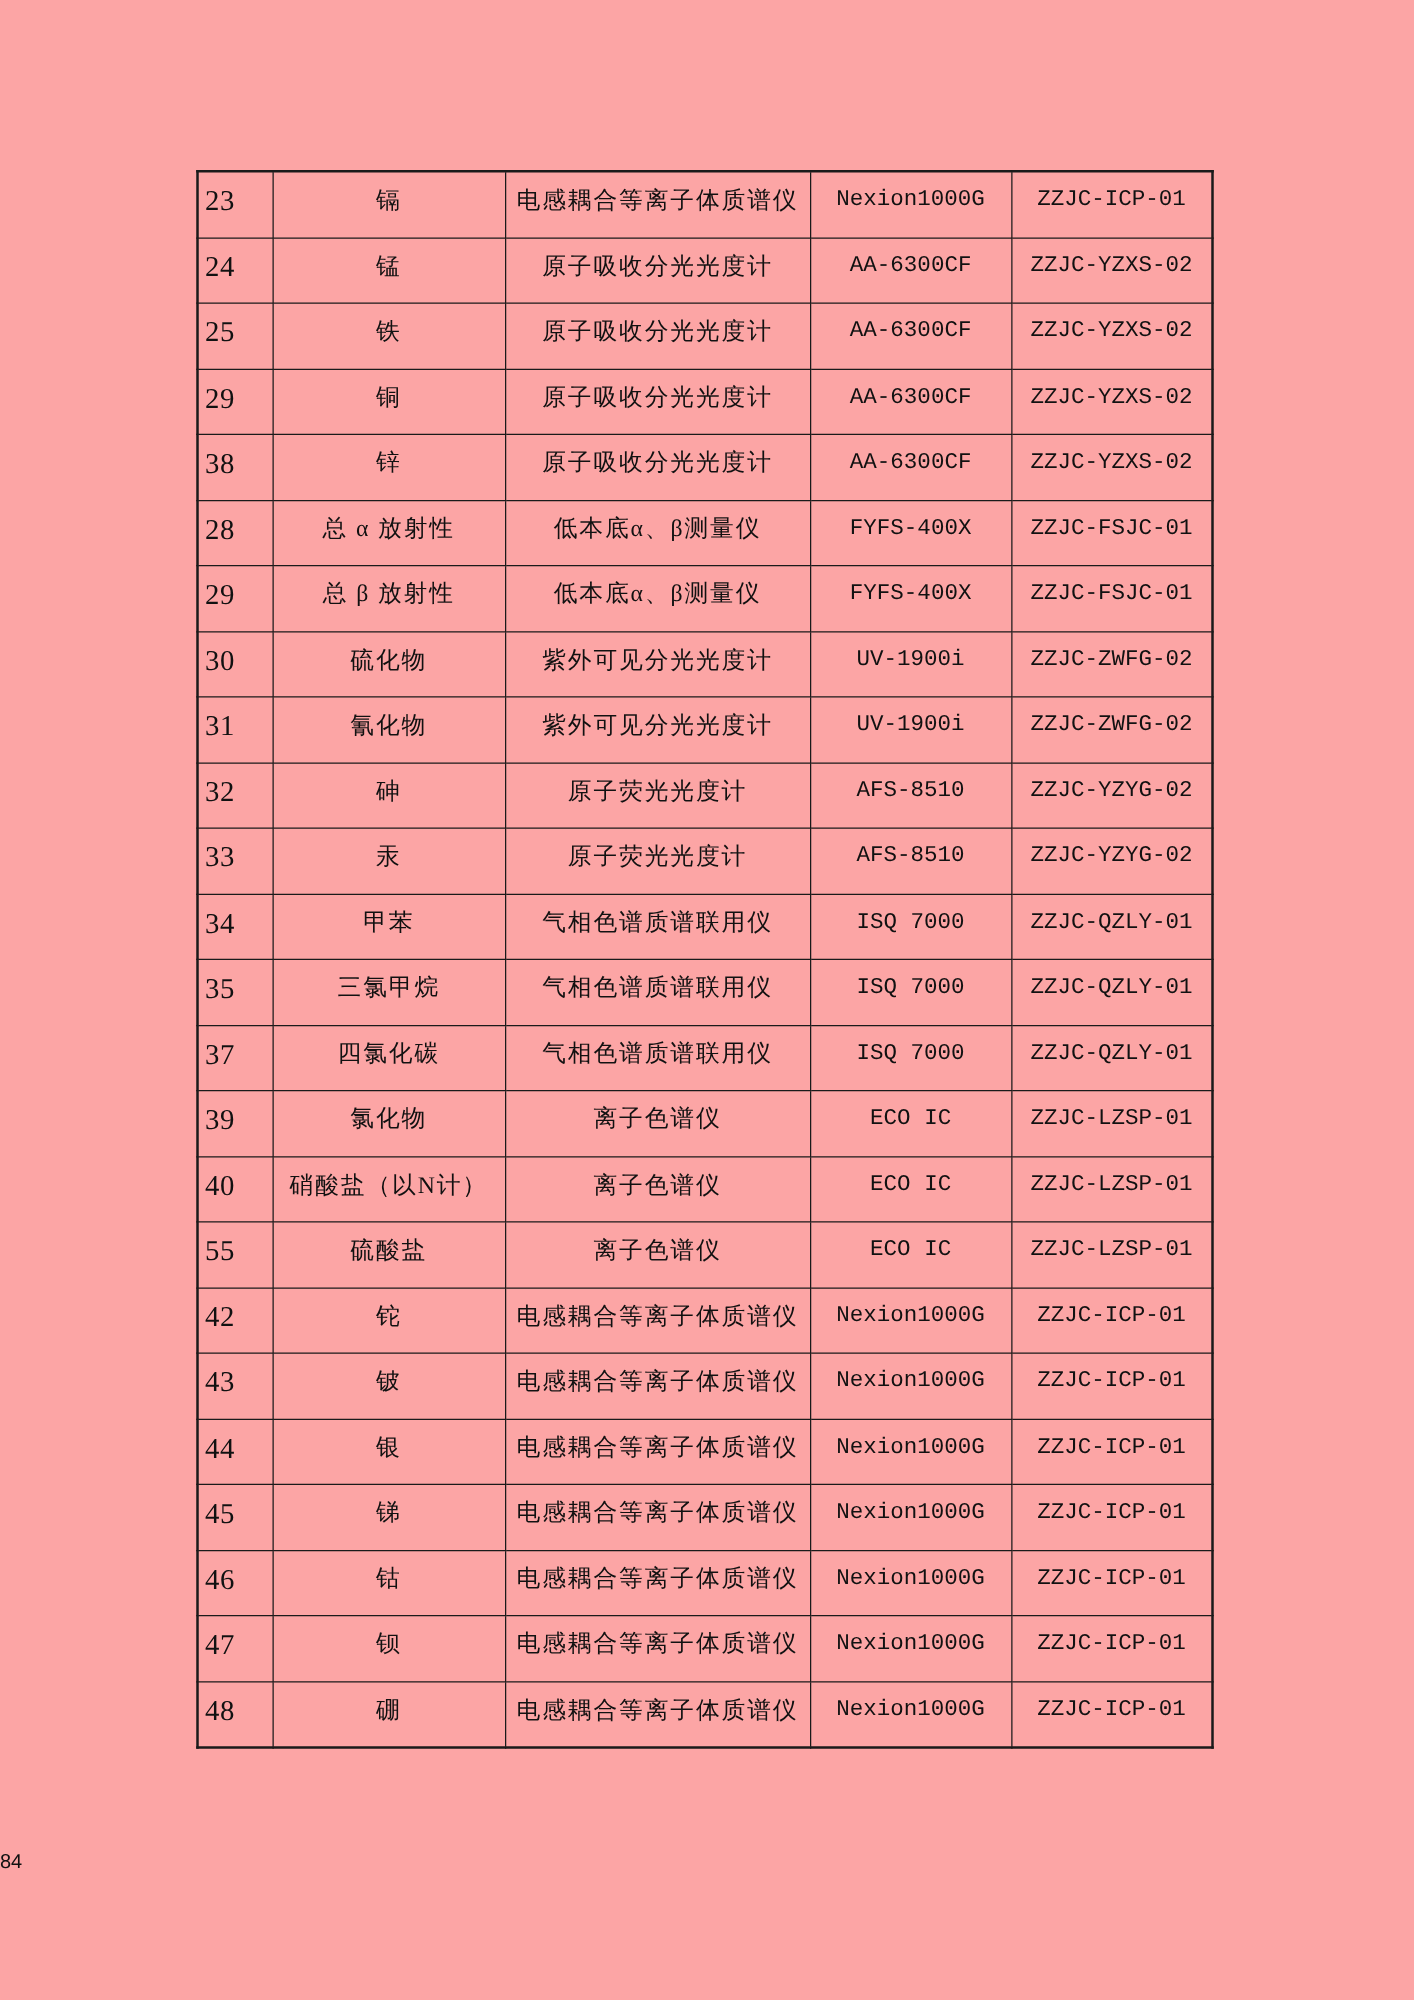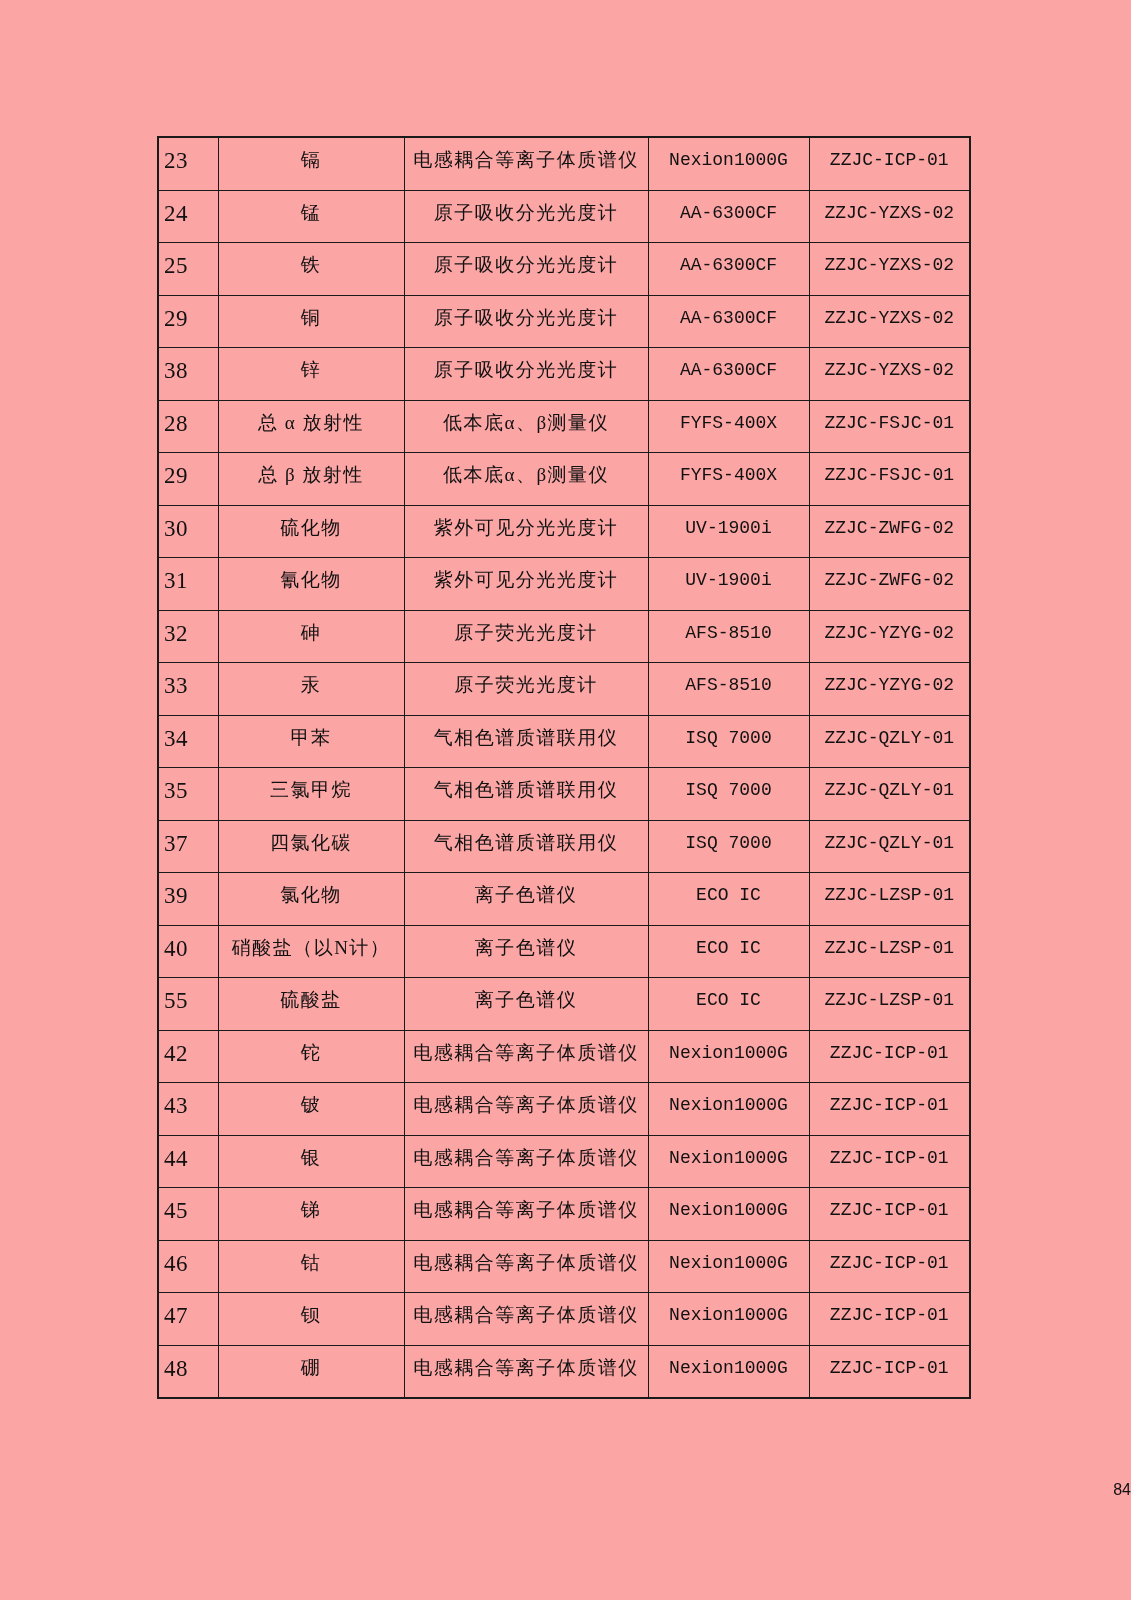--- a/index.html
+++ b/index.html
@@ -50,21 +50,21 @@
     font-family: "Liberation Mono", monospace;
     font-size: 18px;
     letter-spacing: 0px;
     margin-top: 28px;
   }
   .page-number {
     position: absolute;
     top: 1481px;
     left: 0;
     width: 100%;
-    text-align: right;
+    text-align: left;
     font-family: "Liberation Sans", sans-serif;
     font-size: 16px;
     color: #111111;
   }
 </style>
 </head>
 <body>
 
 <div class="page">
 

